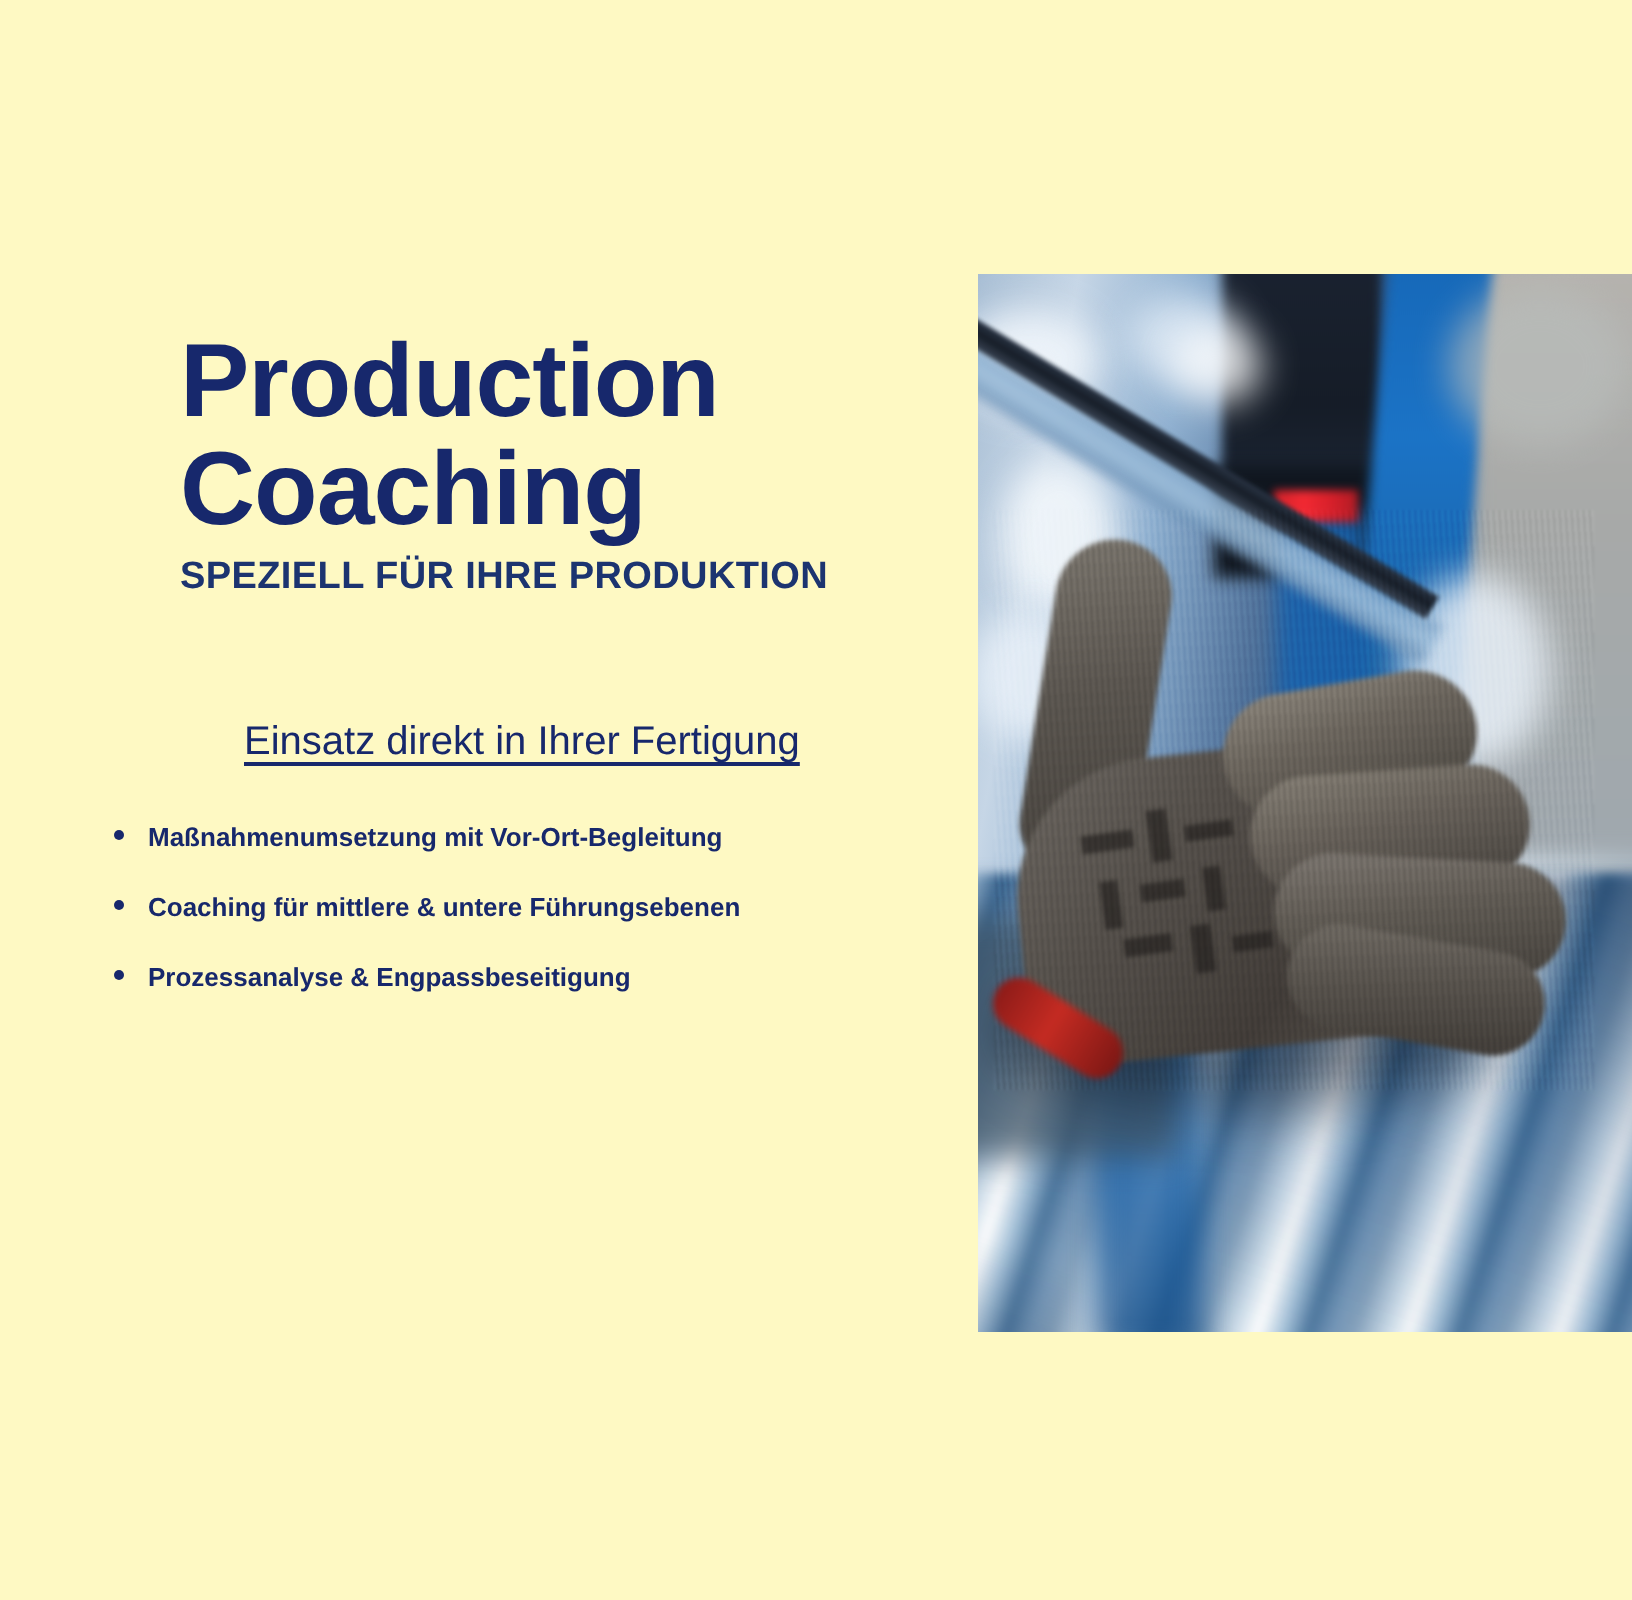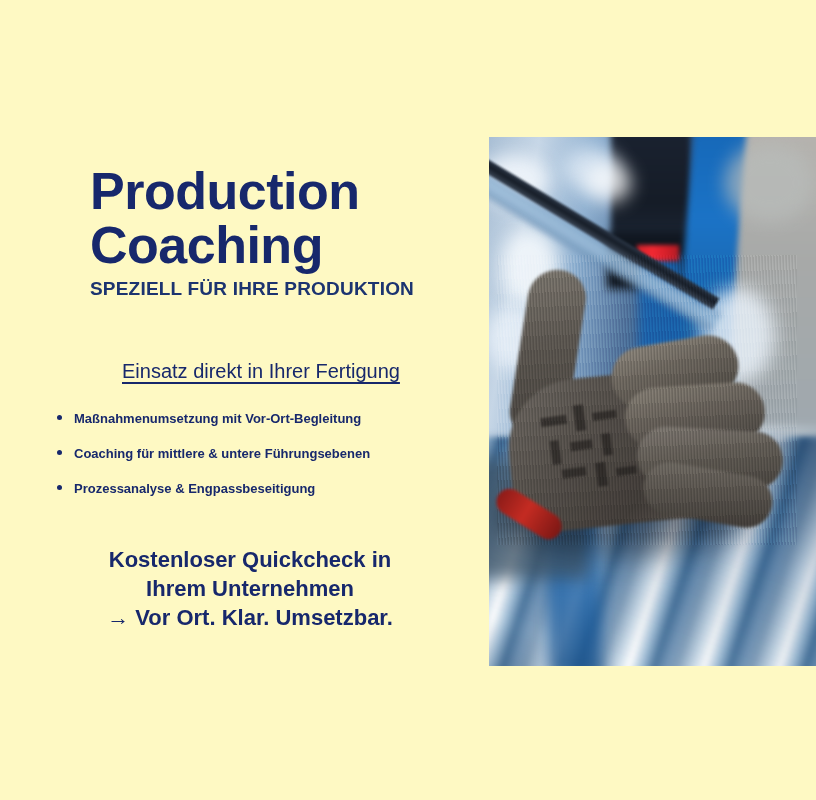--- a/index.html
+++ b/index.html
@@ -429,25 +429,20 @@
       <li>
         <span class="dot"></span>
         <span>Coaching für mittlere &amp; untere Führungsebenen</span>
       </li>
       <li>
         <span class="dot"></span>
         <span>Prozessanalyse &amp; Engpassbeseitigung</span>
       </li>
     </ul>
 
-    <div class="cta">
-      <div class="cta-line">Kostenloser Quickcheck in</div>
-      <div class="cta-line">Ihrem Unternehmen</div>
-      <div class="cta-line">→ Vor Ort. Klar. Umsetzbar.</div>
-    </div>
 
   </div>
 
   <div class="photo">
     <div class="photo-inner">
 
       <div class="bg-base"></div>
 
       <div class="wall"></div>
       <div class="machine-dark"></div>

